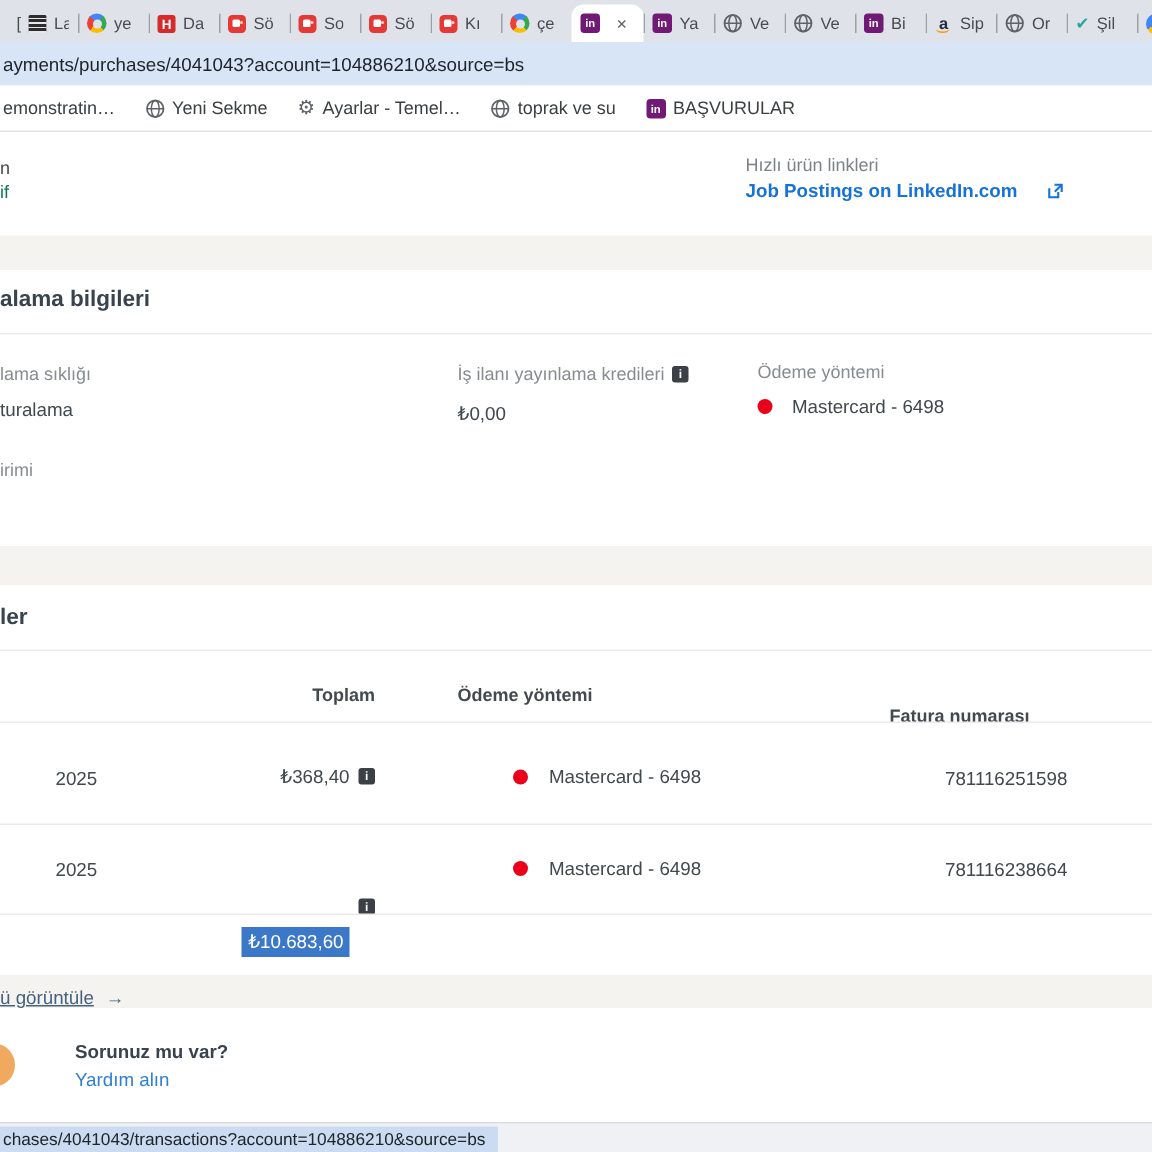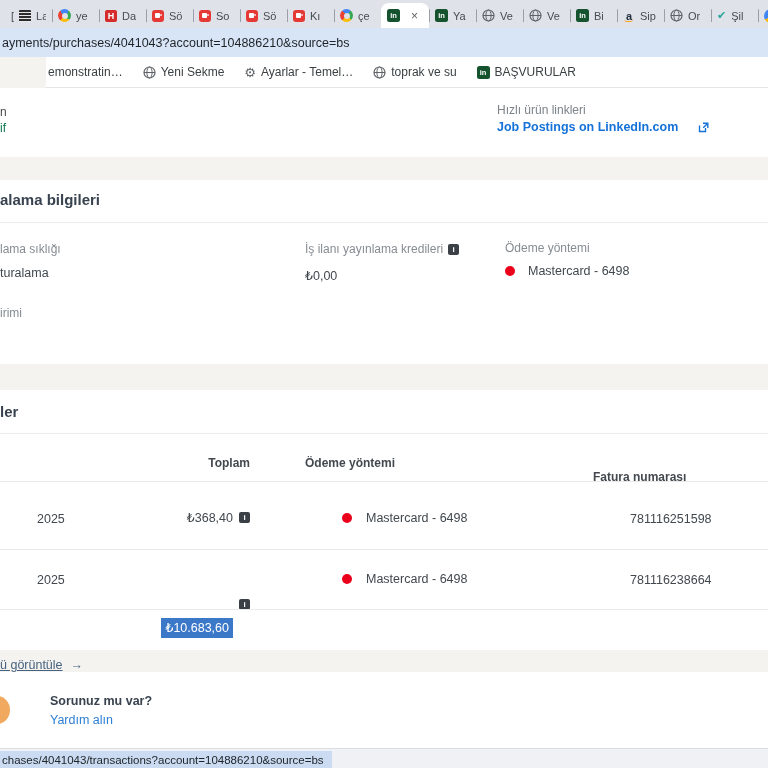--- a/index.html
+++ b/index.html
@@ -19,21 +19,21 @@
     position:relative; width:47px; height:25px; display:flex; align-items:center;
     gap:5px; padding:0 6px; font-size:11px; color:#474c51; overflow:hidden;
     border-radius:8px 8px 0 0; flex-shrink:0; cursor:default;
   }
   .tab:not(.active):not(:first-child)::before{
     content:""; position:absolute; left:0; top:6px; bottom:6px; width:1px; background:#9aa0a6;
   }
   .tab.active{ background:#ffffff; width:48px; }
   .tab .tlabel{ white-space:nowrap; overflow:hidden; }
   .fav{ flex-shrink:0; display:inline-flex; align-items:center; justify-content:center; }
-  .li-icon{ width:13px; height:13px; background:#14532d; border-radius:2.5px;
+  .li-icon{ width:13px; height:13px; background:#701a75; border-radius:2.5px;
     color:#fff; font-size:7.5px; font-weight:bold; }
   .doc-icon{ width:12px; height:12px; background:#2d2d2d; border-radius:1px;
     background-image:repeating-linear-gradient(#2d2d2d 0 2px,#e8e8e8 2px 3px); }
   .g-icon{ width:13px; height:13px; border-radius:50%; position:relative;
     background:conic-gradient(from -45deg,#4285f4 0 90deg,#34a853 90deg 180deg,#fbbc05 180deg 270deg,#ea4335 270deg 360deg); }
   .g-icon::after{ content:""; position:absolute; inset:3.5px; border-radius:50%; background:#dfe2e9; }
   .redh-icon{ width:12px; height:12px; background:#d62b2b; border-radius:2px;
     color:#fff; font-size:9px; font-weight:bold; }
   .redapp-icon{ width:12px; height:12px; background:#e53935; border-radius:3px; position:relative; }
   .redapp-icon::after{ content:""; position:absolute; left:2.5px; top:3.5px; width:5px; height:5px;
@@ -54,21 +54,21 @@
   .toolbar{
     position:absolute; top:28px; left:0; right:0; height:29px;
     background:#d8e5f6; display:flex; align-items:center;
     font-size:12.5px; color:#1f2328;
   }
   .urltext{ padding-left:2px; white-space:nowrap; }
   
   .bookmarks{
     position:absolute; top:57px; left:0; right:0; height:31px;
     background:#fff; border-bottom:1px solid #e4e4e4;
-    display:flex; align-items:center; gap:20px; font-size:12px; color:#3c4043; padding-left:2px;margin-left:46px;
+    display:flex; align-items:center; gap:20px; font-size:12px; color:#3c4043; padding-left:2px;
   }
   .bk{ display:flex; align-items:center; gap:5px; cursor:pointer; white-space:nowrap; }
   
   .card{ position:absolute; left:0; right:0; background:#fff; }
   .card1{ top:88px; height:69px; }
   .card2{ top:180px; height:184px; }
   .card3{ top:390px; height:260px; }
   .pfoot{ position:absolute; top:672px; height:76px; left:0; right:0; background:#fff; }
   .frag-dark{ position:absolute; left:0; top:17px; font-size:12px; color:#4a4a4a; }
   .frag-green{ position:absolute; left:0; top:33px; font-size:12px; color:#0c7a50; }

